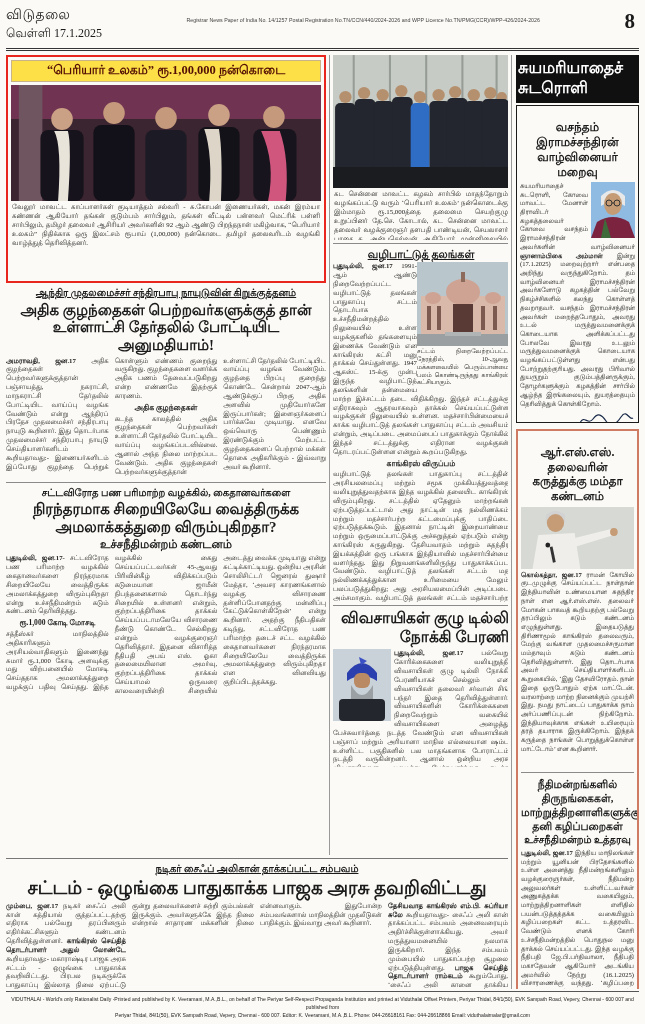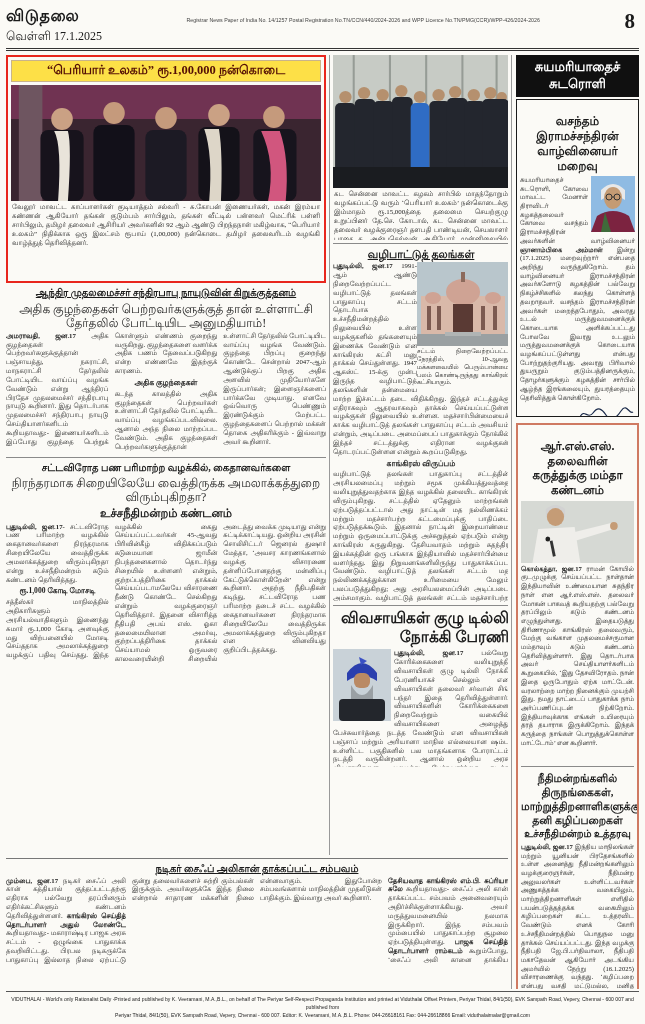--- a/index.html
+++ b/index.html
@@ -1,40 +1,40 @@
 <!DOCTYPE html>
 <html><head>
 <meta charset="utf-8">
 <style>
   html,body{margin:0;padding:0;background:#777;}
   .page{position:relative;width:645px;height:1024px;margin:0 auto;background:#fbfaf6;
         font-family:"Liberation Serif","DejaVu Serif",serif;color:#1b1b1b;overflow:hidden;
         box-sizing:border-box;padding:0 6px;}
   
   header.pg{display:flex;align-items:flex-start;padding-top:7px;height:41px;border-bottom:3px double #333;}
-  .mast-title{font-size:16px;font-weight:bold;letter-spacing:.5px;}
+  .mast-title{font-size:14px;font-weight:normal;letter-spacing:.5px;}
   .mast-date{font-size:12px;margin-top:2px;}
   .reg{flex:1;text-align:center;font-size:5.3px;color:#444;padding-top:10px;
        font-family:"Liberation Sans","DejaVu Sans",sans-serif;}
   .pagenum{font-size:21px;font-weight:bold;padding:2px 4px 0 0;}
   
   .content{display:flex;height:938px;overflow:hidden;padding-top:4px;box-sizing:border-box;}
   .left-main{width:502px;flex:none;}
   .top-row{display:flex;height:800px;overflow:hidden;}
   .col-left{width:320px;flex:none;}
   .col-mid{width:176px;flex:none;border-left:1px solid #999;margin-left:3px;padding-left:3px;box-sizing:content-box;}
   .col-right{flex:1;border-left:1px solid #999;margin-left:3px;padding-left:4px;min-width:0;}
   
   .jtext{font-size:6.8px;line-height:1.3;text-align:justify;color:#1c1c1c;}
   .cols3{column-count:3;column-gap:6px;}
   .cols2{column-count:2;column-gap:6px;}
   .dateline{font-weight:bold;}
   .inner-subhead{font-weight:bold;text-align:center;font-size:7.6px;margin:2px 0;}
   .kicker{font-size:10px;font-weight:bold;text-align:center;text-decoration:underline;margin:4px 0 1px;line-height:1.25;}
-  .headline-lg{font-size:12px;font-weight:normal;text-align:center;line-height:1.18;margin:2px 0;}
+  .headline-lg{font-size:15px;font-weight:bold;text-align:center;line-height:1.18;margin:2px 0;}
   .headline-xl{font-size:18.5px;font-weight:bold;text-align:center;line-height:1.15;margin:2px 0 3px;}
   .subhead-md{font-size:11.5px;font-weight:bold;text-align:center;margin:1px 0 2px;}
   .caption{font-size:6.9px;line-height:1.3;text-align:justify;margin:2px 1px 0;}
   .rule{border-top:1px solid #8a8a8a;margin:3px 0;}
   
   .donation-box{border:2.5px solid #e8261d;padding:3px;height:228px;box-sizing:border-box;overflow:hidden;}
   .donation-title{background:#fde047;border:1px solid #c9b48a;color:#551005;font-weight:bold;
                   font-size:12.5px;text-align:center;padding:2px 0;margin-bottom:3px;}
   .ph{position:relative;overflow:hidden;background:#333;}
   .ph svg{display:block;width:100%;height:100%;}
@@ -54,21 +54,21 @@
   .h-body-d{height:118px;overflow:hidden;}
   .ph-sikh{float:left;width:58px;height:72px;margin:0 3px 2px 0;}
   
   .article-saif{border-top:1px solid #777;margin-top:3px;height:132px;overflow:hidden;}
   .saif-grid{display:flex;gap:6px;height:88px;overflow:hidden;}
   .saif-side{width:120px;flex:none;}
   .saif-mid{flex:1;min-width:0;}
   .red-banner{background:#df2419;color:#fff;font-weight:bold;font-size:12.5px;text-align:center;
               padding:4px 4px;margin:0 2px 3px;}
   
-  .black-label{background:#101010;color:#fff;font-weight:bold;font-size:13px;text-align:center;padding:4px 2px;}
+  .black-label{background:#101010;color:#fff;font-weight:bold;font-size:16px;padding:4px 2px;}
   .obit-box{border:1.5px solid #1a1a1a;padding:4px 3px;margin-top:2px;height:318px;box-sizing:border-box;overflow:hidden;}
   .obit-head{font-size:12px;font-weight:bold;text-align:center;line-height:1.25;margin-bottom:2px;}
   .rjtext{font-size:6.6px;line-height:1.32;text-align:justify;}
   .ph-obit{float:right;width:44px;height:56px;margin:0 0 2px 3px;}
   .sign-wrap{text-align:right;margin-top:4px;}
   .sign-svg{width:58px;height:16px;display:inline-block;}
   .orange-box{border:2px solid #cf7a62;padding:4px 3px;margin-top:6px;height:596px;box-sizing:border-box;overflow:hidden;}
   .g-head{font-size:11.8px;font-weight:bold;text-align:center;line-height:1.25;margin-bottom:3px;}
   .ph-mamata{height:62px;margin-bottom:2px;}
   .h-body-g{height:198px;overflow:hidden;}
@@ -246,20 +246,21 @@
               </div>
               <b class="dateline">புதுடில்லி, ஜன.17</b>
               <span>பல்வேறு கோரிக்கைகளை வலியுறுத்தி விவசாயிகள் குழு டில்லி நோக்கி பேரணியாகச் செல்லும் என விவசாயிகள் தலைவர் சர்வான் சிங் பந்தர் இதை தெரிவித்துள்ளார். விவசாயிகளின் கோரிக்கைகளை நிறைவேற்றும் வகையில் விவசாயிகளை அழைத்து பேச்சுவார்த்தை நடத்த வேண்டும் என விவசாயிகள் பஞ்சாப் மற்றும் அரியானா மாநில எல்லையான ஷம்பு உள்ளிட்ட பகுதிகளில் பல மாதங்களாக போராட்டம் நடத்தி வருகின்றனர். ஆனால் ஒன்றிய அரசு விவசாயிகளை அழைத்து பேச்சுவார்த்தை நடத்த முன்வரவில்லை.</span>
             </div>
           </article>
         </section>
       </div>
 
       <article class="article-saif">
         <h3 class="kicker">நடிகர் சைஃப் அலிகான் தாக்கப்பட்ட சம்பவம்</h3>
+        <h2 class="headline-xl">சட்டம் - ஒழுங்கை பாதுகாக்க பாஜக அரசு தவறிவிட்டது</h2>
         <div class="saif-grid">
           <div class="saif-side jtext">
             <b class="dateline">மும்பை, ஜன.17</b>
             <span>நடிகர் சைஃப் அலி கான் கத்தியால் குத்தப்பட்டதற்கு எதிராக பல்வேறு தரப்பினரும் எதிர்க்கட்சிகளும் கண்டனம் தெரிவித்துள்ளனர்.</span>
             <b>காங்கிரஸ் செய்தித் தொடர்பாளர் அதுல் லோண்டே</b>
             <span>கூறியதாவது:- மகாராஷ்டிர பாஜக அரசு சட்டம் - ஒழுங்கை பாதுகாக்க தவறிவிட்டது. பிரபல நடிகருக்கே பாதுகாப்பு இல்லாத நிலை ஏற்பட்டு விட்டது. பிரபலங்கள் வசிக்கும் மும்பை மாநகரமே பாதுகாப்பற்றதாக மாறிவிட்டது.</span>
           </div>
           <div class="saif-mid">
             <div class="jtext cols2" style="height:56px;overflow:hidden">
               <span>குன்று தலைவர்களைச் சுற்றி கும்பல்கள் இருக்கும். அவர்களுக்கே இந்த நிலை என்றால் சாதாரண மக்களின் நிலை என்னவாகும். இதுபோன்ற சம்பவங்களால் மாநிலத்தின் முதலீடுகள் பாதிக்கும். இவ்வாறு அவர் கூறினார்.</span>

